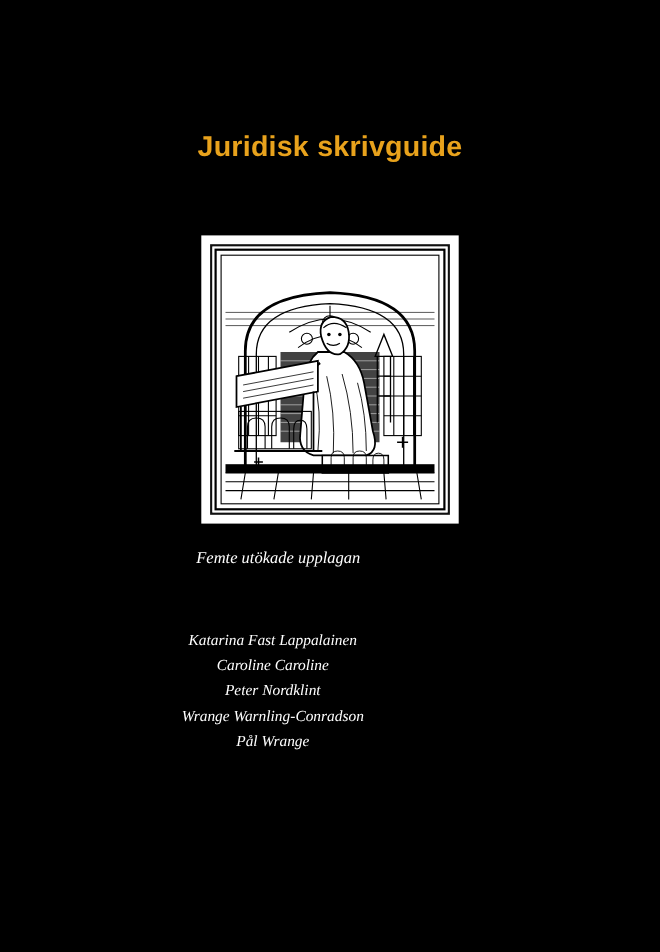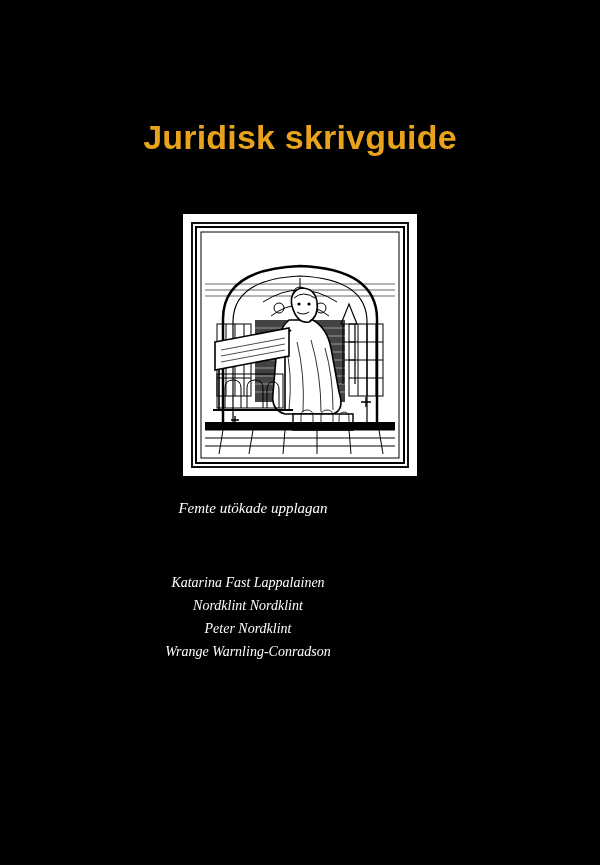--- a/index.html
+++ b/index.html
@@ -17,21 +17,21 @@
   }
   .title {
     position: absolute;
     top: 118px;
     left: 0;
     width: 600px;
     text-align: center;
     color: #e8a21c;
     font-family: "Liberation Sans", sans-serif;
     font-weight: bold;
-    font-size: 34px;
+    font-size: 26px;
     letter-spacing: 0.2px;
   }
   .cover-art {
     position: absolute;
     left: 183px;
     top: 214px;
     width: 234px;
     height: 262px;
     background: #ffffff;
     padding: 0;
@@ -174,18 +174,19 @@
           <path d="M38 196 h8 M42 192 v8"></path>
         </g>
       </svg>
     </div>
   </div>
 
   <div class="edition">Femte utökade upplagan</div>
 
   <div class="authors">
     <div>Katarina Fast Lappalainen</div>
-    <div>Nordklint Nordklint</div>
+    <div>Caroline Caroline</div>
     <div>Peter Nordklint</div>
     <div>Wrange Warnling-Conradson</div>
+    <div>Pål Wrange</div>
   </div>
 
 </div>
 
 </body></html>

